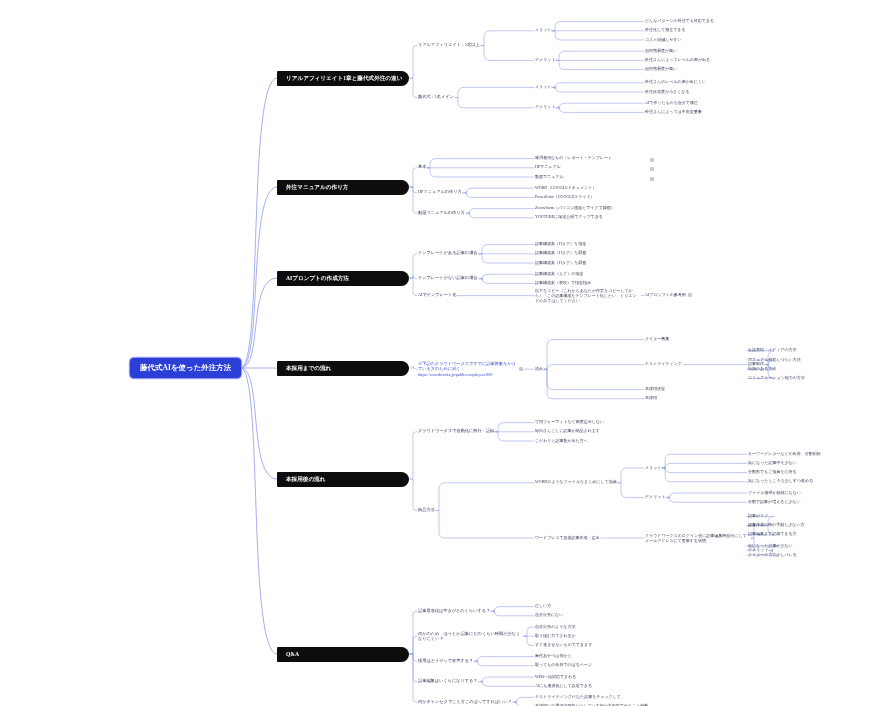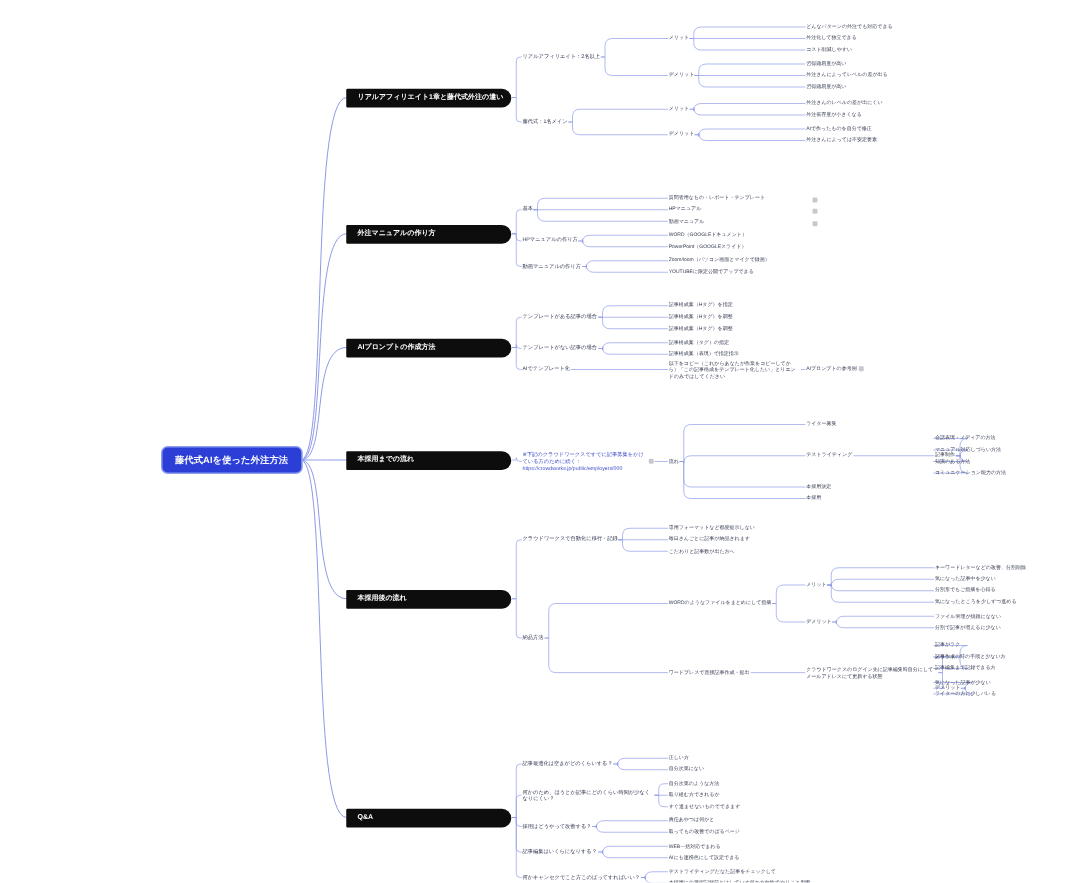--- a/index.html
+++ b/index.html
@@ -13,20 +13,21 @@
     position: relative;
     overflow: hidden;
     font-family: "Liberation Sans", "DejaVu Sans", sans-serif;
     color: #2b2f4a;
   }
   #canvas {
     position: absolute;
     inset: 0;
     width: 871px;
     height: 706px;
+    font-family: Liberation Serif, serif;
   }
   #edges {
     position: absolute;
     left: 0; top: 0;
     width: 871px;
     height: 706px;
     pointer-events: none;
   }
   .node {
     position: absolute;

